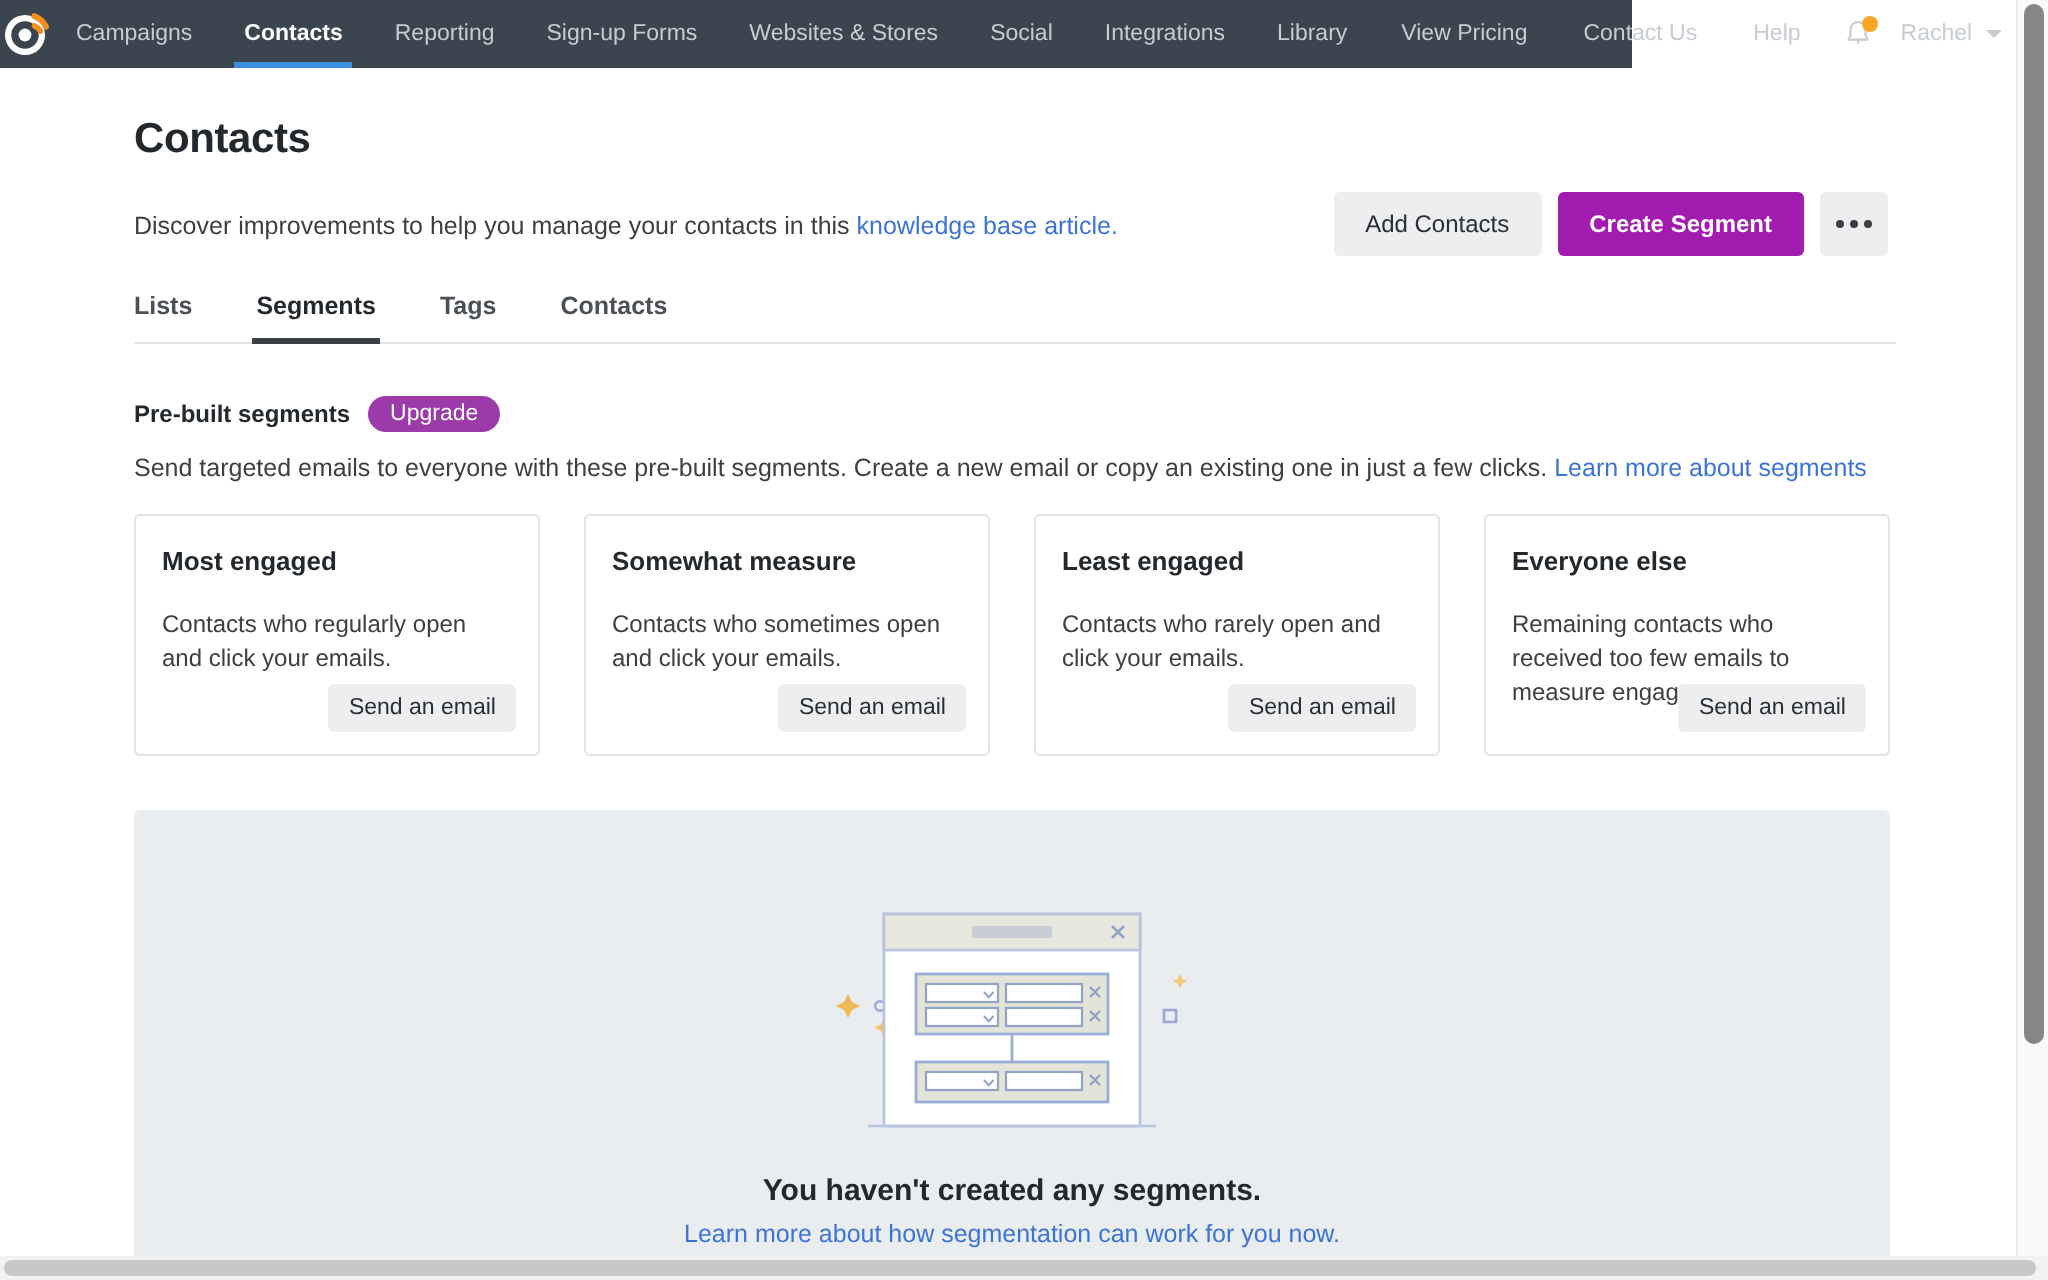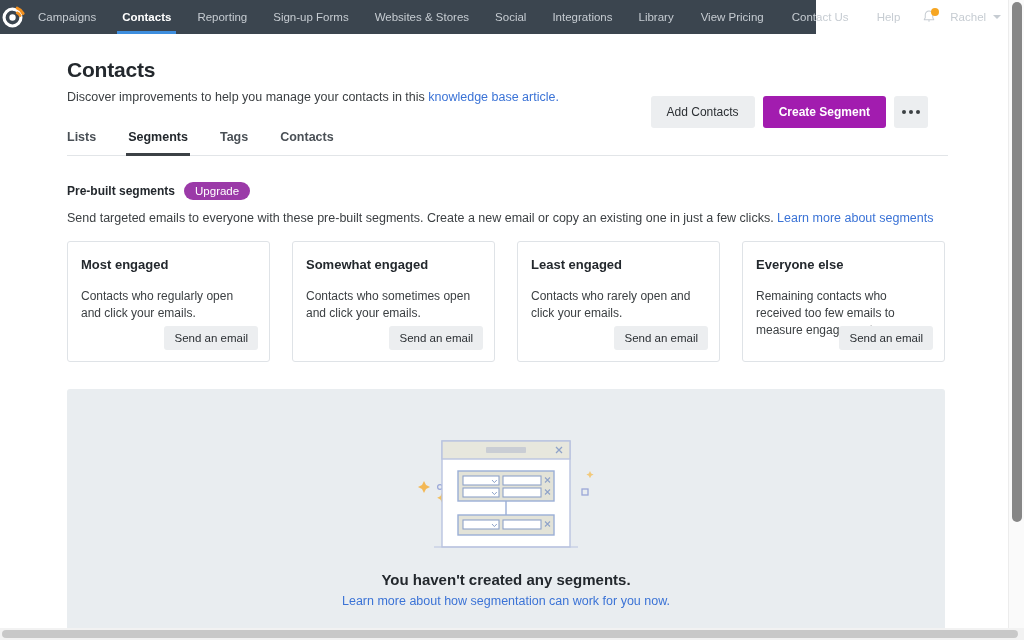--- a/index.html
+++ b/index.html
@@ -41,25 +41,25 @@
   }
   .user-item { display:flex; align-items:center; gap:7px; padding: 0 10px 0 6px; cursor:pointer; }
   .user-name { font-size: 11.5px; color: #c6ccd2; }
   .caret { width: 0; height: 0; border-left: 4px solid transparent; border-right: 4px solid transparent; border-top: 4px solid #c6ccd2; }
 
   
   .page { position: absolute; top: 34px; left: 0; width: 1008px; bottom: 12px; background: #fff; overflow: hidden; }
   .inner { padding: 24px 60px 0 67px; }
 
   .page-title { font-size: 21px; font-weight: bold; color: #23282d; letter-spacing: -0.2px; }
-  .subtitle { margin-top: 8px; font-size: 12.5px; color: #3c4043; }
+  .subtitle { margin-top: 24px; font-size: 12.5px; color: #3c4043; }
   .link { color: #3b73d6; text-decoration: none; cursor: pointer; }
 
   
-  .actions { position: absolute; top: 62px; right: 80px; display: flex; align-items: center; gap: 8px; }
+  .actions { position: absolute; top: 62px; right: 64px; display: flex; align-items: center; gap: 8px; }
   .btn {
     font-family: "Liberation Sans", sans-serif;
     font-size: 12px; border-radius: 3px; border: none;
     padding: 9px 16px; cursor: pointer; white-space: nowrap;
   }
   .btn-secondary { background: #eceef0; color: #2b2f33; }
   .btn-primary { background: #a21caf; color: #fff; font-weight: bold; }
   .btn-more {
     background: #eceef0; width: 34px; height: 32px; border-radius: 3px;
     display:flex; align-items:center; justify-content:center; gap:3px; cursor:pointer;
@@ -203,21 +203,21 @@
         <span>Send targeted emails to everyone with these pre-built segments. Create a new email or copy an existing one in just a few clicks. </span><a class="link">Learn more about segments</a>
       </div>
 
       <div class="cards">
         <div class="card">
           <div class="card-title">Most engaged</div>
           <div class="card-desc">Contacts who regularly open and click your emails.</div>
           <button class="card-btn">Send an email</button>
         </div>
         <div class="card">
-          <div class="card-title">Somewhat engaged</div>
+          <div class="card-title">Somewhat measure</div>
           <div class="card-desc">Contacts who sometimes open and click your emails.</div>
           <button class="card-btn">Send an email</button>
         </div>
         <div class="card">
           <div class="card-title">Least engaged</div>
           <div class="card-desc">Contacts who rarely open and click your emails.</div>
           <button class="card-btn">Send an email</button>
         </div>
         <div class="card">
           <div class="card-title">Everyone else</div>

